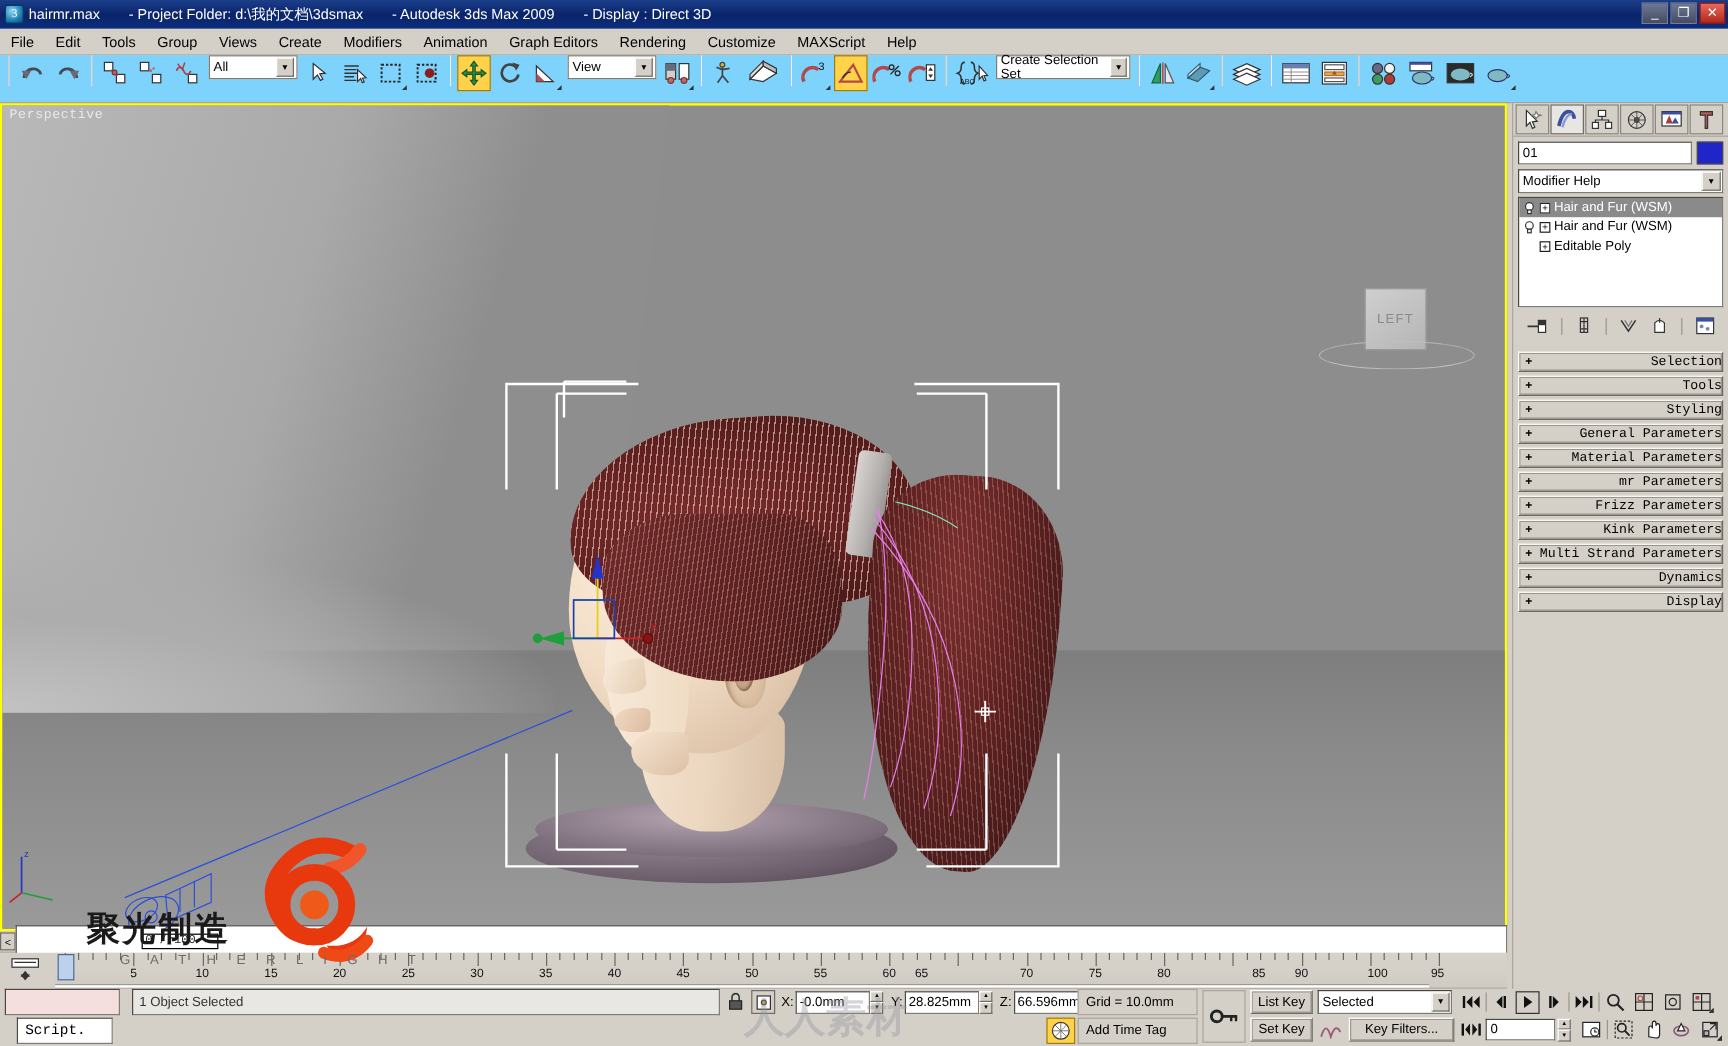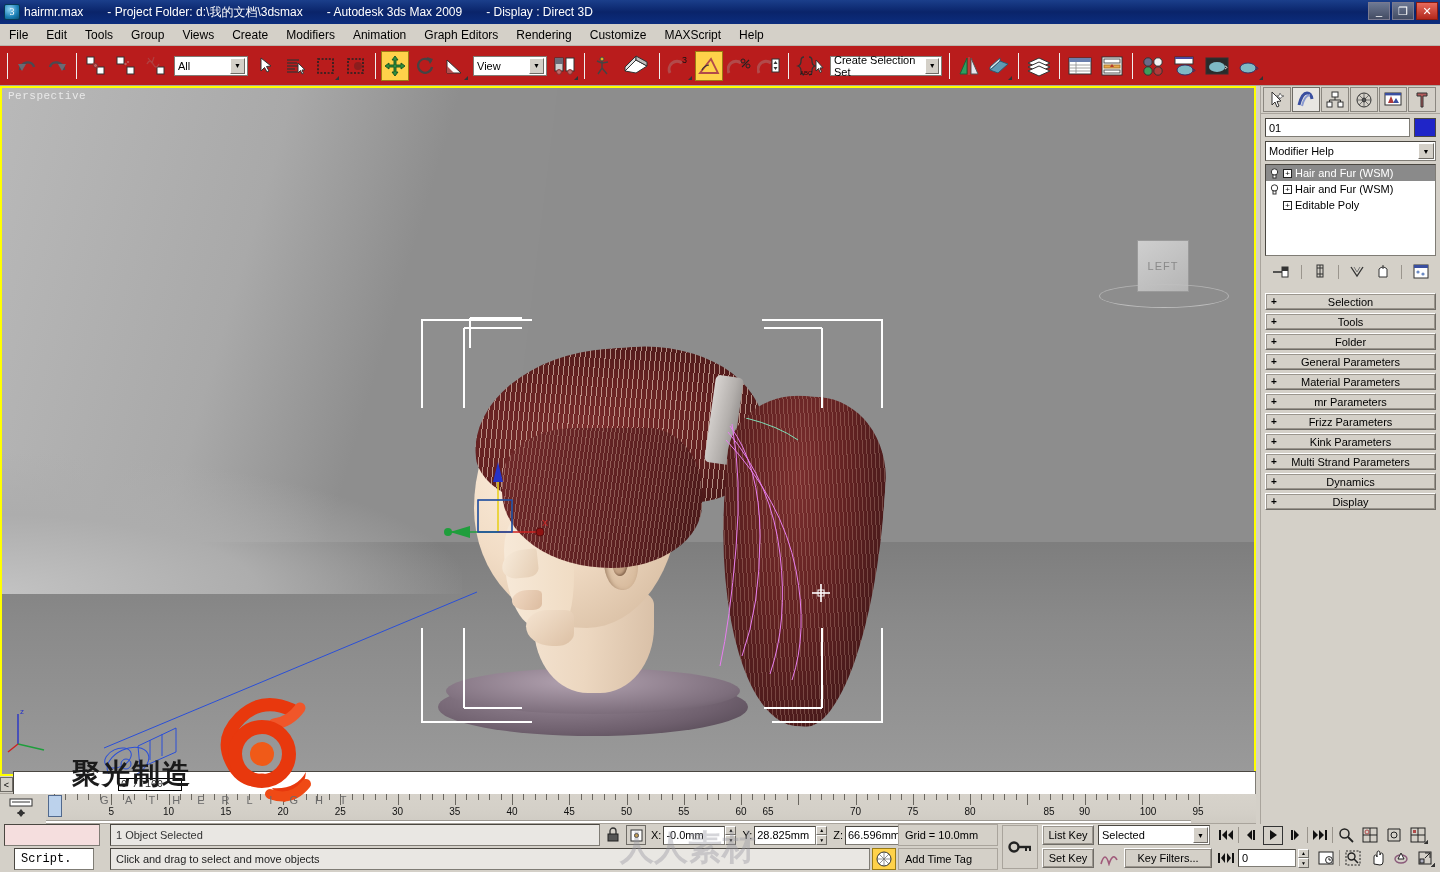--- a/index.html
+++ b/index.html
@@ -49,22 +49,22 @@
     position: absolute; left: 0; top: 24px; width: 1440px; height: 22px;
     background: #d4d0c8; display: flex; align-items: center;
     border-bottom: 1px solid #b9b5ad;
     font-size: 12px; color: #000;
   }
   #menubar .mi { padding: 2px 9px; white-space: nowrap; }
 
   
   #toolbar {
     position: absolute; left: 0; top: 46px; width: 1440px; height: 40px;
-    background: #b91c1c;
-    display: flex; align-items: center; padding-left: 3px;
+    background: #7dd3fc;
+    display: flex; padding-left: 3px;
     border-bottom: 1px solid #a9a49c;
   }
   .tb-btn {
     width: 28px; height: 30px; margin: 0 1px;
     display: flex; align-items: center; justify-content: center;
     position: relative;
   }
   .tb-btn.active {
     background: #ffd24a; border: 1px solid #9b7c14;
   }
@@ -317,21 +317,21 @@
   #rollouts { margin-top: 8px; padding: 0 4px; }
   .rollout {
     height: 17px; margin-bottom: 3px;
     background: #d4d0c8;
     border: 1px solid #ffffff; border-right-color: #6f6c66; border-bottom-color: #6f6c66;
     box-shadow: 0 0 0 1px #9a958d inset;
     display: flex; align-items: center; position: relative;
     font-size: 11px; color: #000;
   }
   .rollout .pl { position: absolute; left: 5px; font-size: 10px; font-weight: bold; }
-  .rollout .lbl { width: 100%; text-align: center; }
+  .rollout .lbl { width: 100%; text-align: right; font-family: Liberation Mono, monospace; }
 
   
   #track-range {
     position: absolute; left: 0; top: 776px; width: 1256px; height: 18px;
     background: #d4d0c8; border-bottom: 1px solid #a9a49c;
     display: flex; align-items: center;
   }
   #tr-left, #tr-right {
     width: 13px; height: 15px; border: 1px solid #6f6c66;
     background: #d4d0c8; display: flex; align-items: center; justify-content: center;
@@ -1065,21 +1065,21 @@
       <div class="rollout">
         <span class="pl">+</span>
         <span class="lbl">Selection</span>
       </div>
       <div class="rollout">
         <span class="pl">+</span>
         <span class="lbl">Tools</span>
       </div>
       <div class="rollout">
         <span class="pl">+</span>
-        <span class="lbl">Folder</span>
+        <span class="lbl">Styling</span>
       </div>
       <div class="rollout">
         <span class="pl">+</span>
         <span class="lbl">General Parameters</span>
       </div>
       <div class="rollout">
         <span class="pl">+</span>
         <span class="lbl">Material Parameters</span>
       </div>
       <div class="rollout">
@@ -1254,21 +1254,20 @@
       </div>
     <div id="tl-track-line"></div>
   </div>
 
   <div id="statusarea">
 
     <div id="mini-listener"></div>
     <div id="script-btn">Script.</div>
 
     <div id="sel-status">1 Object Selected</div>
-    <div id="prompt-line">Click and drag to select and move objects</div>
 
     <div id="lock-btn">
       <svg width="14" height="16" viewBox="0 0 14 16">
         <path d="M4 7 L4 4 a3 3 0 0 1 6 0 L10 7" fill="none" stroke="#333" stroke-width="1.3"></path>
         <rect x="2" y="7" width="10" height="7" fill="#555" stroke="#222"></rect>
       </svg>
     </div>
 
     <div id="coord-group">
       <div class="coord-tog">

